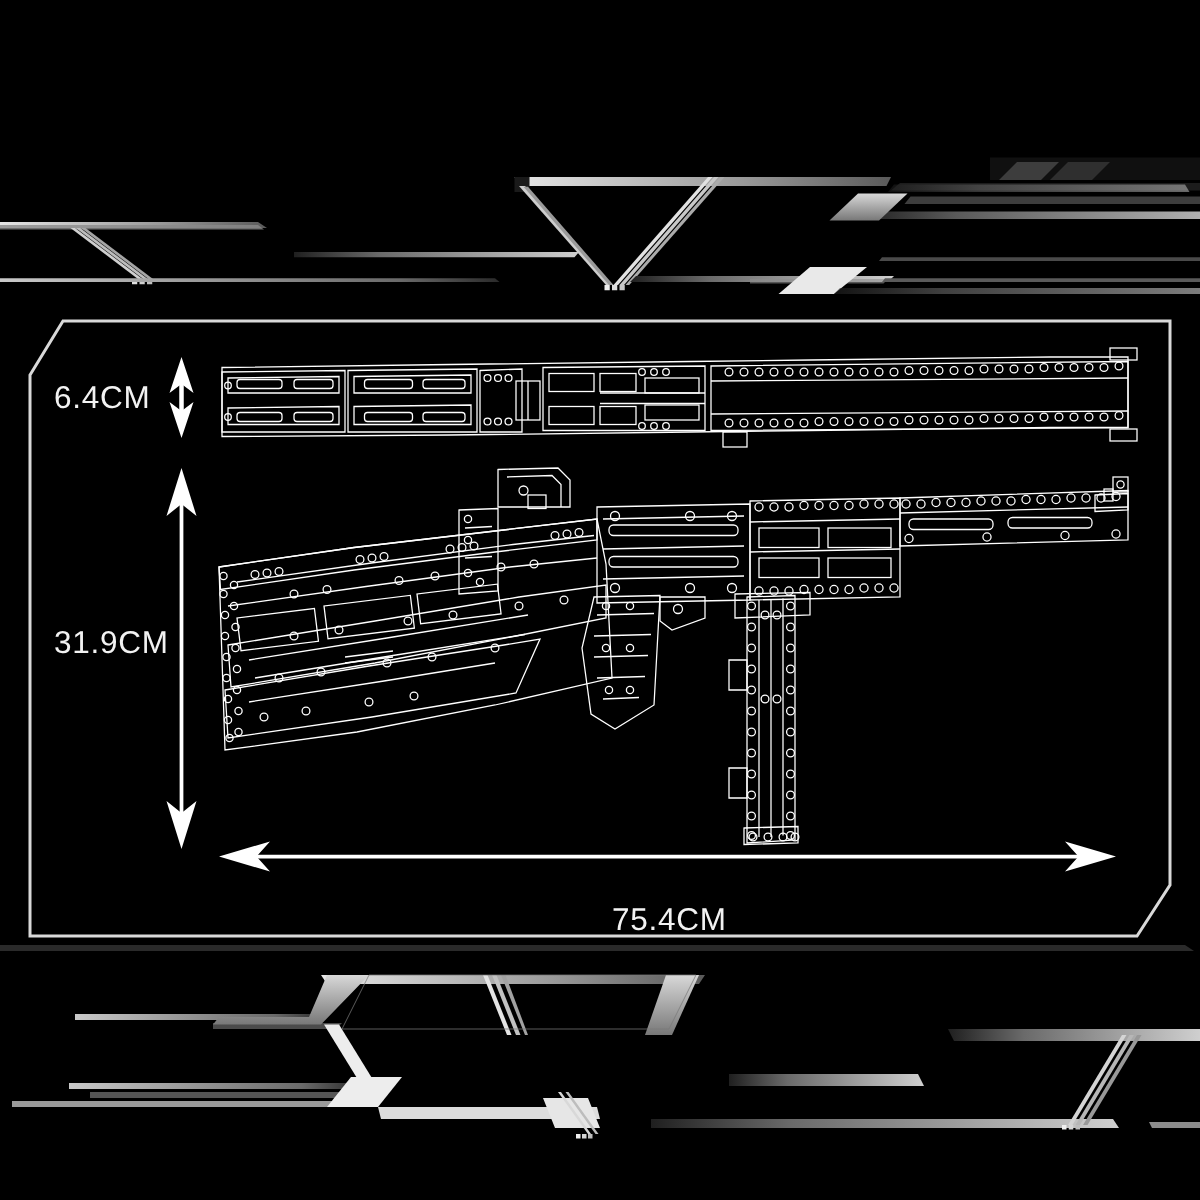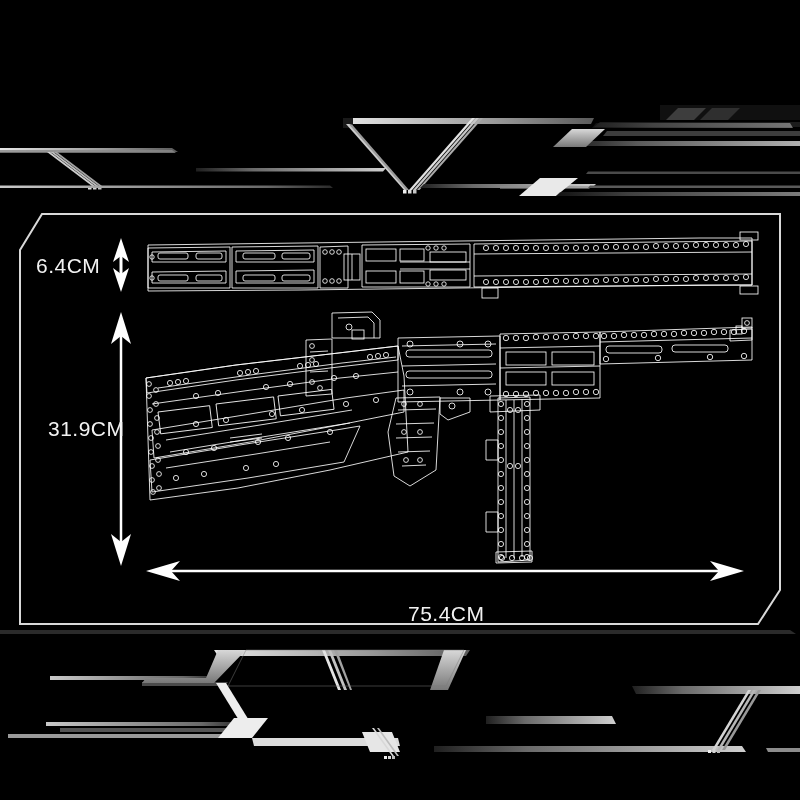--- a/index.html
+++ b/index.html
@@ -32,21 +32,21 @@
     font-weight: 400;
     white-space: nowrap;
     letter-spacing: 0.5px;
   }
   #label-height-top {
     left: 36px;
     top: 254px;
     font-size: 21px;
   }
   #label-height-main {
-    left: 48px;
+    left: 36px;
     top: 417px;
     font-size: 21px;
   }
   #label-width {
     left: 408px;
     top: 578px;
     font-size: 21px;
     margin-top: 24px;
   }
 </style>

